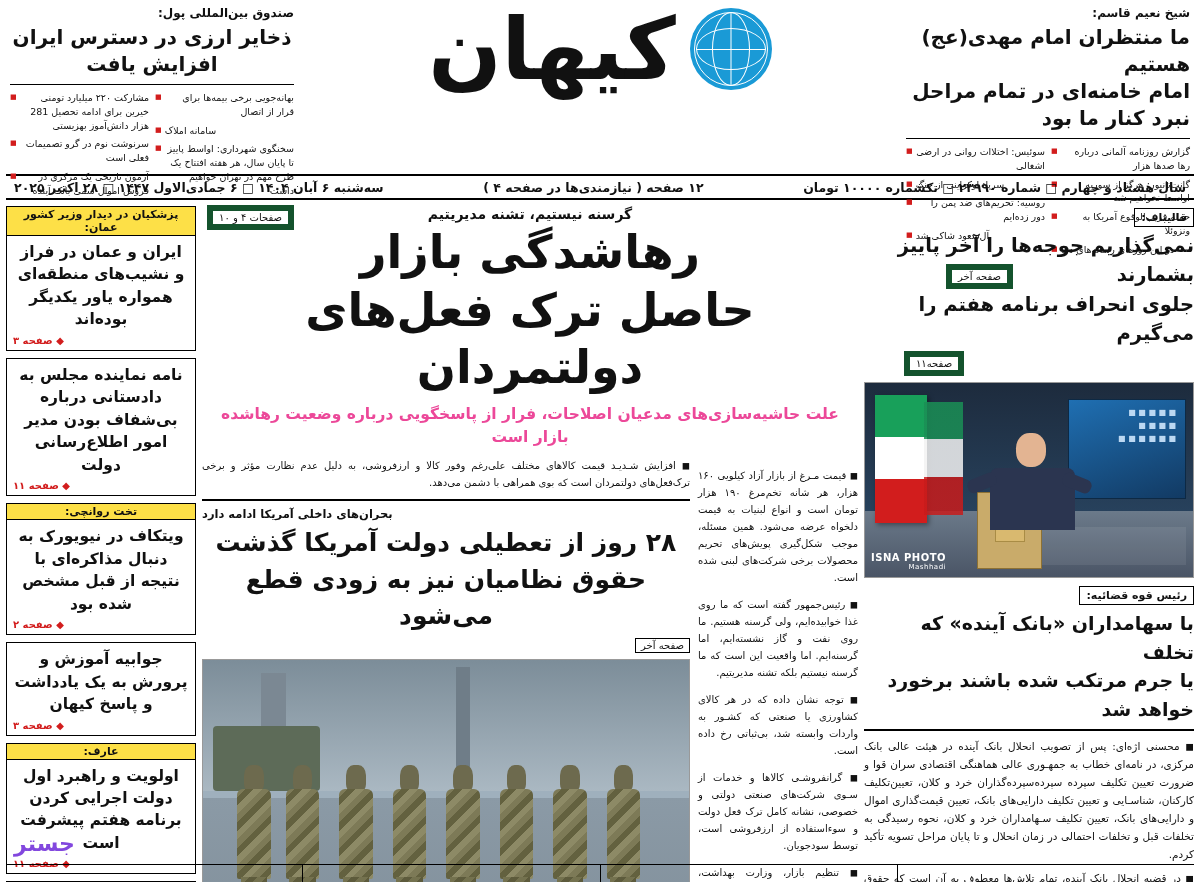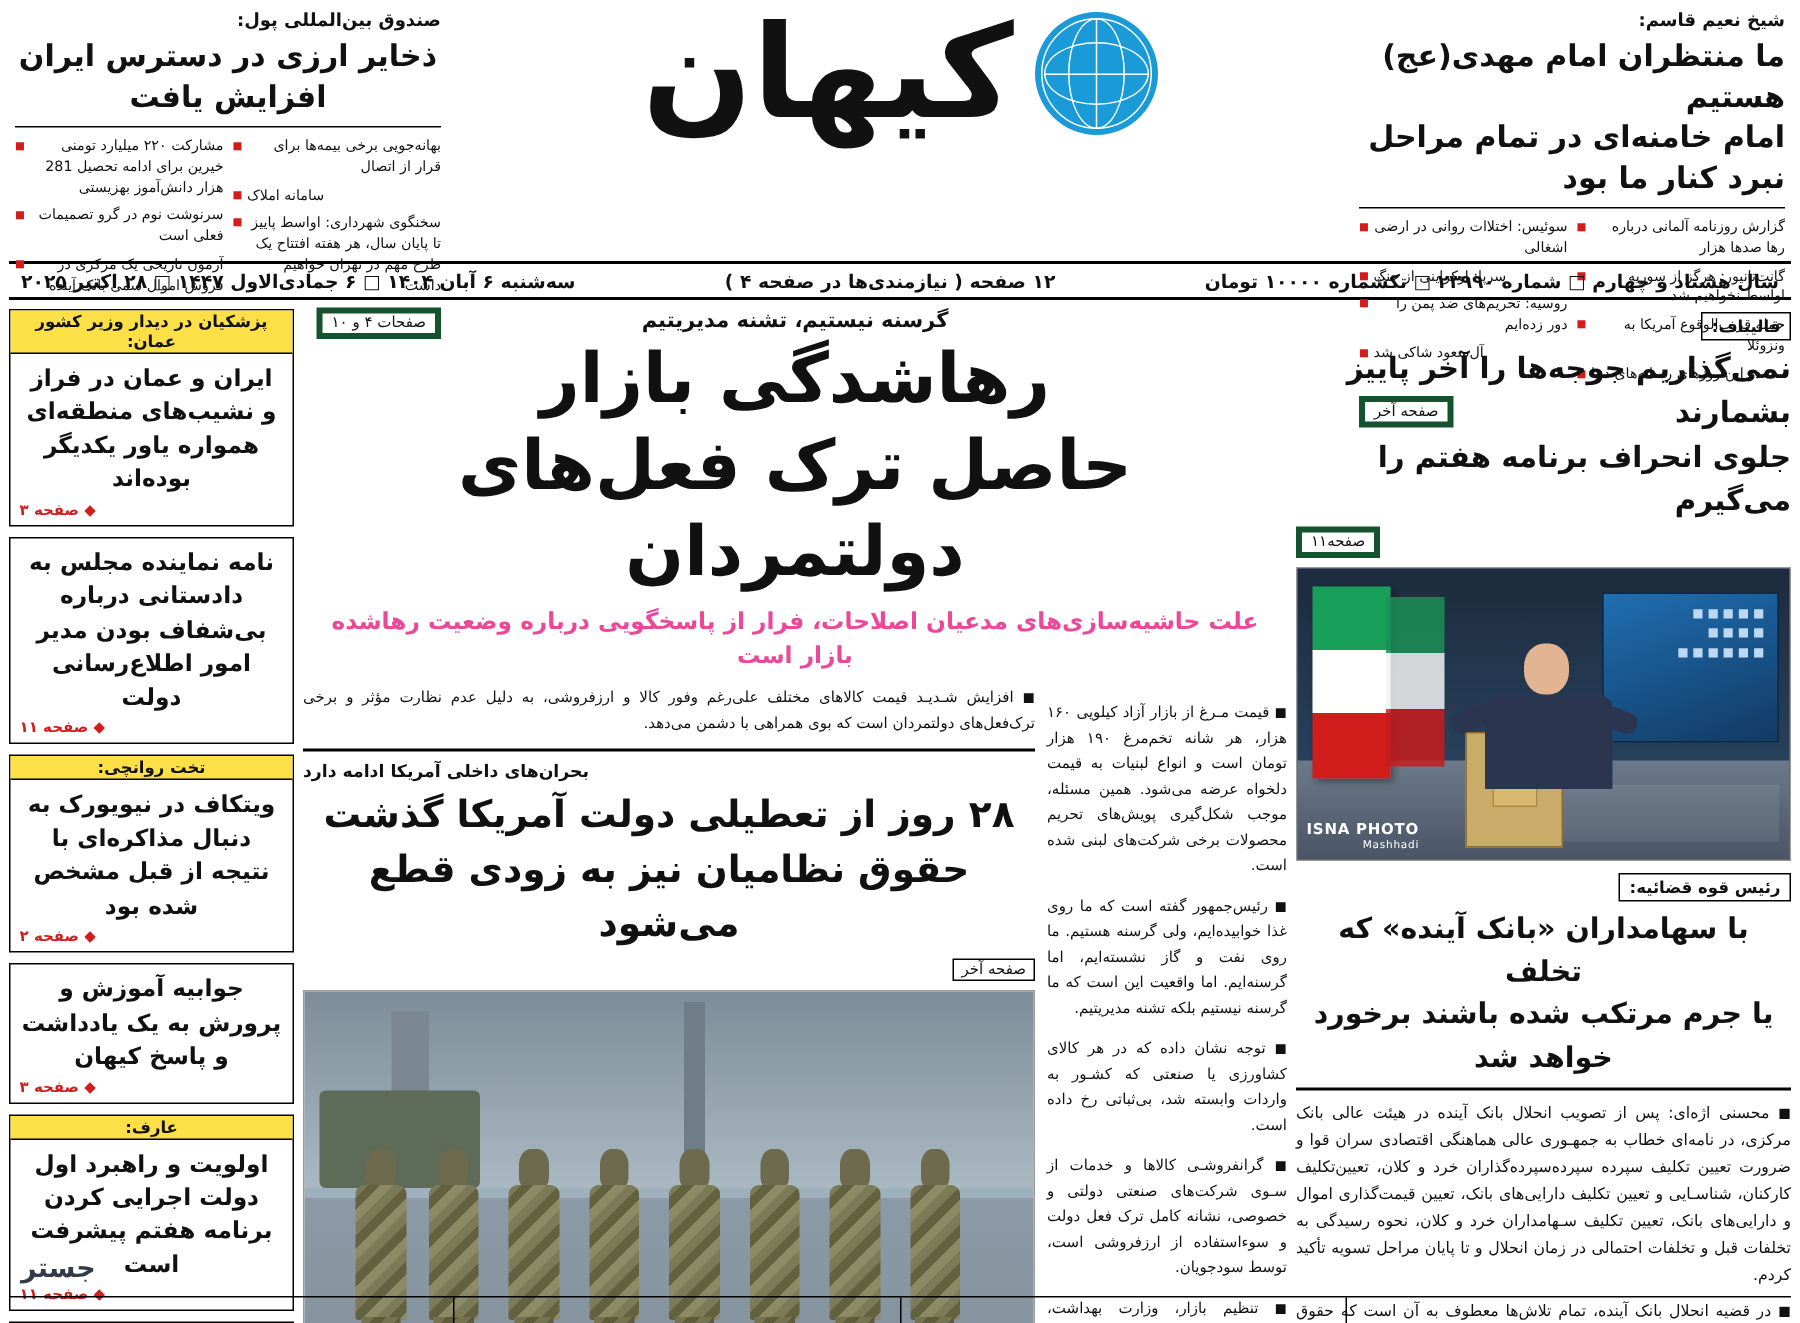--- a/index.html
+++ b/index.html
@@ -25,21 +25,21 @@
   .globe:after { content:""; position:absolute; left:6px; right:6px; top:50%; height:1px; background:#fff; }
   .globe .m1, .globe .m2, .globe .m3 { position:absolute; border:1px solid #fff; border-radius:50%; }
   .globe .m1 { left:22px; right:22px; top:4px; bottom:4px; }
   .globe .m2 { left:6px; right:6px; top:20px; bottom:20px; }
   .globe .m3 { left:4px; right:4px; top:4px; bottom:4px; border-radius:50%; }
 
   .mast-head-label { font-size:12px; font-weight:bold; text-align:right; margin-bottom:4px; }
   .mast-bigline { font-size:20px; font-weight:bold; line-height:1.35; text-align:right; }
   .mast-bigline.center-col { text-align:center; }
   .rule { border-top:1px solid #000; margin:6px 0; }
-  .page-ref { font-size:10px; border:4px solid #14532d; display:inline-block; padding:1px 6px; margin-top:3px; }
+  .page-ref { font-size:10px; border:6px solid #14532d; display:inline-block; padding:1px 6px; margin-top:3px;margin-left:40px; }
   .mast-left-subcols { display:flex; flex-direction:row-reverse; gap:6px; font-size:9.5px; line-height:1.45; text-align:right; }
   .mast-left-subcols > div { flex:1; }
   .mast-left-subcols .itm { margin-bottom:5px; display:flex; flex-direction:row-reverse; gap:3px; }
   .sq { color:#d21d1d; font-size:7px; line-height:1.9; }
 
   
   .infostrip { border-top:2px solid #000; border-bottom:2px solid #000; height:26px; display:flex; flex-direction:row; align-items:center; justify-content:space-between; padding:0 8px; font-size:12.5px; font-weight:bold; margin-top:2px; }
 
   
   .body3 { display:flex; flex-direction:row; gap:6px; margin-top:6px; height:666px; }
@@ -67,21 +67,21 @@
   .photo .podium:after { content:""; position:absolute; left:28%; top:18%; width:44%; height:44%; background:#d9b96f; border:1px solid #a98c45; }
   .photo .man-head { position:absolute; left:46%; top:26%; width:30px; height:34px; background:#e3b492; border-radius:45%; }
   .photo .man-body { position:absolute; left:38%; top:44%; width:26%; height:32%; background:#2b3550; border-radius:8px 8px 0 0; }
   .photo .arm-l { position:absolute; left:31%; top:48%; width:9%; height:7%; background:#2b3550; transform:rotate(-22deg); border-radius:6px; }
   .photo .arm-r { position:absolute; left:60%; top:48%; width:9%; height:7%; background:#2b3550; transform:rotate(22deg); border-radius:6px; }
   .photo .credit { position:absolute; left:6px; bottom:6px; color:#fff; font-size:10px; font-weight:bold; letter-spacing:.5px; }
   .photo .credit small { display:block; font-size:7px; font-weight:normal; }
   .photo .logostrip { position:absolute; right:2%; bottom:6%; width:44%; height:20%; background:rgba(255,255,255,.08); }
 
   .sub-kicker { border:1px solid #000; font-size:11px; font-weight:bold; padding:2px 6px; display:inline-block; margin:8px 0 4px 0; }
-  .sub-head { font-size:19px; font-weight:bold; line-height:1.5; text-align:center; }
+  .sub-head { font-size:19px; font-weight:bold; line-height:1.5; text-align:right; }
   .hr-black { border-top:2px solid #000; margin:6px 0; }
   .body-text { font-size:10.5px; line-height:1.72; text-align:justify; }
   .body-text p { margin:0 0 6px 0; }
 
   
   .mid-kicker { text-align:center; font-size:14px; font-weight:bold; margin-bottom:2px; }
   .mid-head { text-align:center; font-size:46px; font-weight:bold; line-height:1.25; letter-spacing:-1px; }
   .mid-sub { text-align:center; font-size:15.5px; font-weight:bold; color:#ec4899; margin-top:6px; line-height:1.5; }
   .mid-cols { display:flex; flex-direction:row; gap:8px; margin-top:8px; }
   .mid-col-text { flex:0 0 160px; font-size:10px; line-height:1.7; text-align:justify; }
@@ -101,21 +101,21 @@
   .photo2 .soldier .torso { position:absolute; left:12%; top:12%; width:76%; height:44%;
         background:repeating-linear-gradient(135deg,#7d7a57 0 6px,#63613f 6px 12px,#8d8a66 12px 18px); border-radius:6px 6px 2px 2px; }
   .photo2 .soldier .legs { position:absolute; left:20%; top:55%; width:60%; height:42%;
         background:repeating-linear-gradient(135deg,#74724f 0 6px,#5d5b3c 6px 12px); }
 
   
   .footer { position:absolute; left:6px; right:6px; bottom:0; height:18px; border-top:1px solid #000; display:flex; }
   .footer div { flex:1; border-left:1px solid #000; }
   .footer div:last-child { border-left:none; }
 
-  .watermark { position:absolute; left:14px; bottom:26px; font-size:18px; color:#0f172a; font-weight:bold; opacity:.85;text-align:center; }
+  .watermark { position:absolute; left:14px; bottom:26px; font-size:22px; color:#6d28d9; font-weight:bold; opacity:.85;text-align:center; }
 </style>
 </head>
 <body>
 
 <div class="page">
 
   <div class="masthead">
 
     <div class="mast-col">
       <div class="mast-head-label">شیخ نعیم قاسم:</div>

